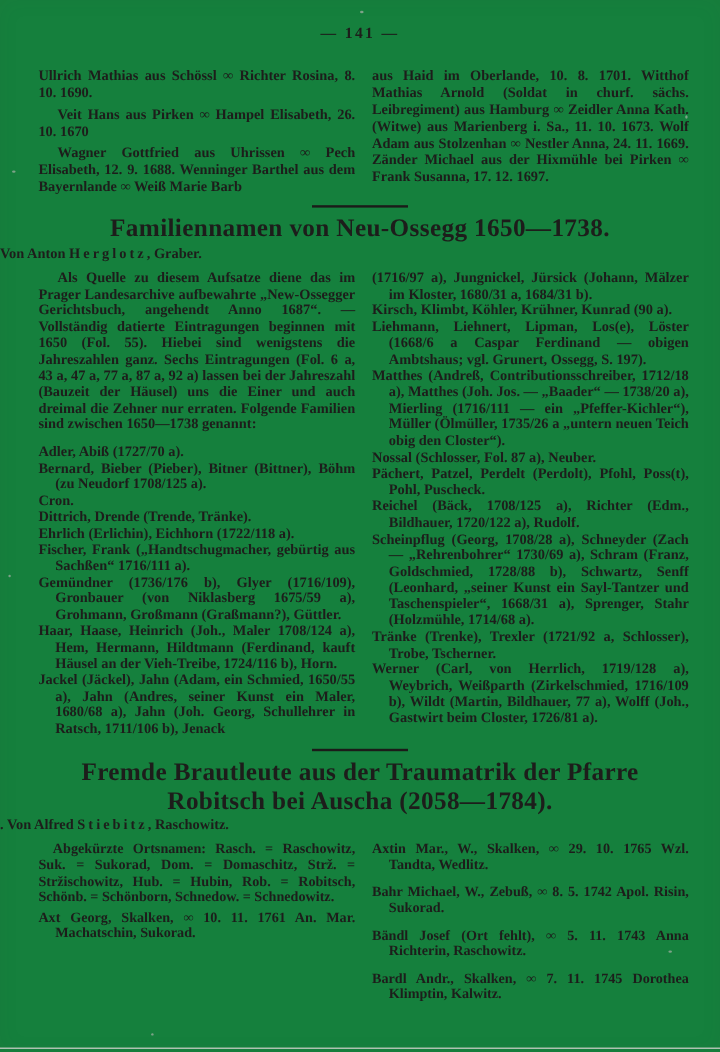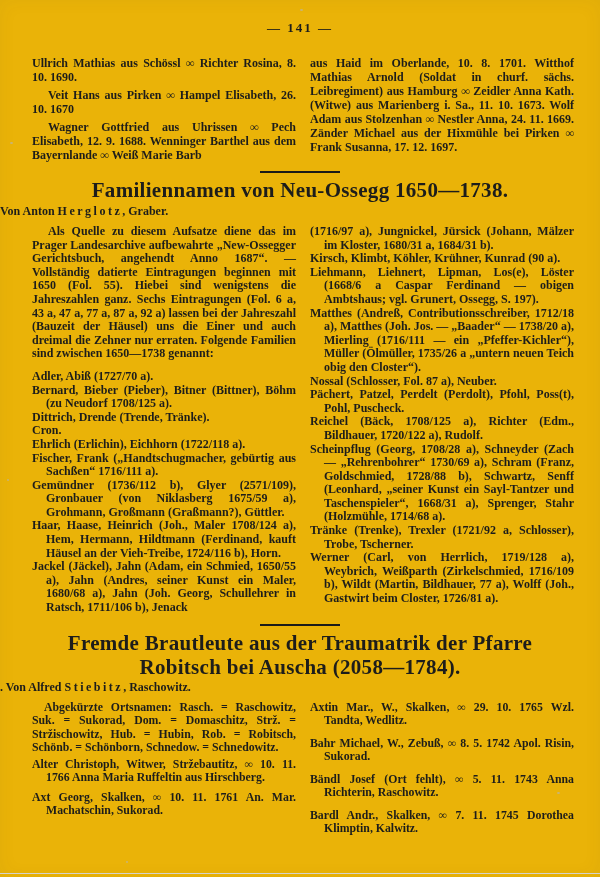--- a/index.html
+++ b/index.html
@@ -1,20 +1,20 @@
 <!DOCTYPE html>
 <html><head>
 <meta charset="utf-8">
 <style>
   html,body { margin:0; padding:0; background:#dcdcd8; }
   .page {
     position:relative;
     width:600px; height:877px;
     margin:0 auto;
-    background:#eab308;
+    background:#15803d;
     overflow:hidden;
     font-family:"Liberation Serif","DejaVu Serif",serif;
     font-weight:700;
     color:#1d1d1b;
     box-shadow: inset 0 0 18px rgba(60,60,55,.06);
   }
   .pageno {
     padding-top:20px;
     text-align:center;
     font-size:13px;
@@ -86,25 +86,25 @@
   <section>
     <h1 class="title1">Familiennamen von Neu-Ossegg 1650—1738.</h1>
     <p class="byline"><span>Von Anton </span><span class="sperr">Herglotz</span><span>, Graber.</span></p>
 
     <div class="cols body1">
       <div class="col">
         <p class="intro">Als Quelle zu diesem Aufsatze diene das im Prager Landesarchive aufbewahrte „New-Ossegger Gerichtsbuch, angehendt Anno 1687“. — Vollständig datierte Eintragungen beginnen mit 1650 (Fol. 55). Hiebei sind wenigstens die Jahreszahlen ganz. Sechs Eintragungen (Fol. 6 a, 43 a, 47 a, 77 a, 87 a, 92 a) lassen bei der Jahreszahl (Bauzeit der Häusel) uns die Einer und auch dreimal die Zehner nur erraten. Folgende Familien sind zwischen 1650—1738 genannt:</p>
         <div>
             <p class="hang">Adler, Abiß (1727/70 a).</p>
             <p class="hang">Bernard, Bieber (Pieber), Bitner (Bittner), Böhm (zu Neudorf 1708/125 a).</p>
+            <p class="hang">Cron.</p>
             <p class="hang">Dittrich, Drende (Trende, Tränke).</p>
-            <p class="hang">Cron.</p>
             <p class="hang">Ehrlich (Erlichin), Eichhorn (1722/118 a).</p>
             <p class="hang">Fischer, Frank („Handtschugmacher, gebürtig aus Sachßen“ 1716/111 a).</p>
-            <p class="hang">Gemündner (1736/112 b), Glyer (2571/109), Gronbauer (von Niklasberg 1675/59 a), Grohmann, Großmann (Graßmann?), Güttler.</p>
+            <p class="hang">Gemündner (1736/176 b), Glyer (1716/109), Gronbauer (von Niklasberg 1675/59 a), Grohmann, Großmann (Graßmann?), Güttler.</p>
             <p class="hang">Haar, Haase, Heinrich (Joh., Maler 1708/124 a), Hem, Hermann, Hildtmann (Ferdinand, kauft Häusel an der Vieh-Treibe, 1724/116 b), Horn.</p>
             <p class="hang">Jackel (Jäckel), Jahn (Adam, ein Schmied, 1650/55 a), Jahn (Andres, seiner Kunst ein Maler, 1680/68 a), Jahn (Joh. Georg, Schullehrer in Ratsch, 1711/106 b), Jenack</p>
           </div>
       </div>
       <div class="col">
         <div>
             <p class="hang">(1716/97 a), Jungnickel, Jürsick (Johann, Mälzer im Kloster, 1680/31 a, 1684/31 b).</p>
             <p class="hang">Kirsch, Klimbt, Köhler, Krühner, Kunrad (90 a).</p>
             <p class="hang">Liehmann, Liehnert, Lipman, Los(e), Löster (1668/6 a Caspar Ferdinand — obigen Ambtshaus; vgl. Grunert, Ossegg, S. 197).</p>
             <p class="hang">Matthes (Andreß, Contributionsschreiber, 1712/18 a), Matthes (Joh. Jos. — „Baader“ — 1738/20 a), Mierling (1716/111 — ein „Pfeffer-Kichler“), Müller (Ölmüller, 1735/26 a „untern neuen Teich obig den Closter“).</p>
@@ -125,21 +125,20 @@
     <h2 class="title2">
       <span>Fremde Brautleute aus der Traumatrik der Pfarre</span><br>
       <span>Robitsch bei Auscha (2058—1784).</span>
     </h2>
     <p class="byline"><span>. Von Alfred </span><span class="sperr">Stiebitz</span><span>, Raschowitz.</span></p>
 
     <div class="cols body2">
       <div class="col">
         <p class="abbrev">Abgekürzte Ortsnamen: Rasch. = Raschowitz, Suk. = Sukorad, Dom. = Domaschitz, Strž. = Stržischowitz, Hub. = Hubin, Rob. = Robitsch, Schönb. = Schönborn, Schnedow. = Schnedowitz.</p>
         <div>
-            <p class="hang">Alter Christoph, Witwer, Stržebautitz, ∞ 10. 11. 1766 Anna Maria Ruffeltin aus Hirschberg.</p>
             <p class="hang">Axt Georg, Skalken, ∞ 10. 11. 1761 An. Mar. Machatschin, Sukorad.</p>
           </div>
       </div>
       <div class="col rcol">
         <div>
             <p class="hang">Axtin Mar., W., Skalken, ∞ 29. 10. 1765 Wzl. Tandta, Wedlitz.</p>
             <p class="hang">Bahr Michael, W., Zebuß, ∞ 8. 5. 1742 Apol. Risin, Sukorad.</p>
             <p class="hang">Bändl Josef (Ort fehlt), ∞ 5. 11. 1743 Anna Richterin, Raschowitz.</p>
             <p class="hang">Bardl Andr., Skalken, ∞ 7. 11. 1745 Dorothea Klimptin, Kalwitz.</p>
           </div>

